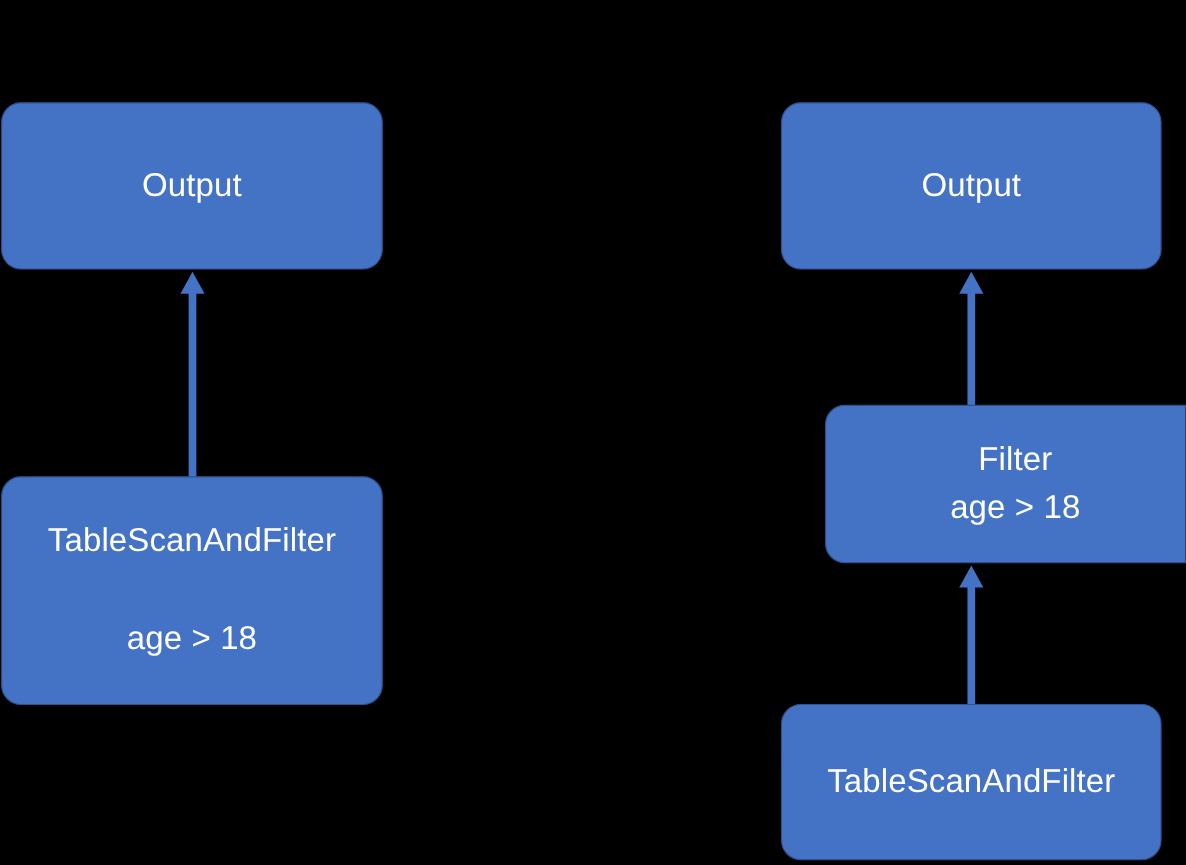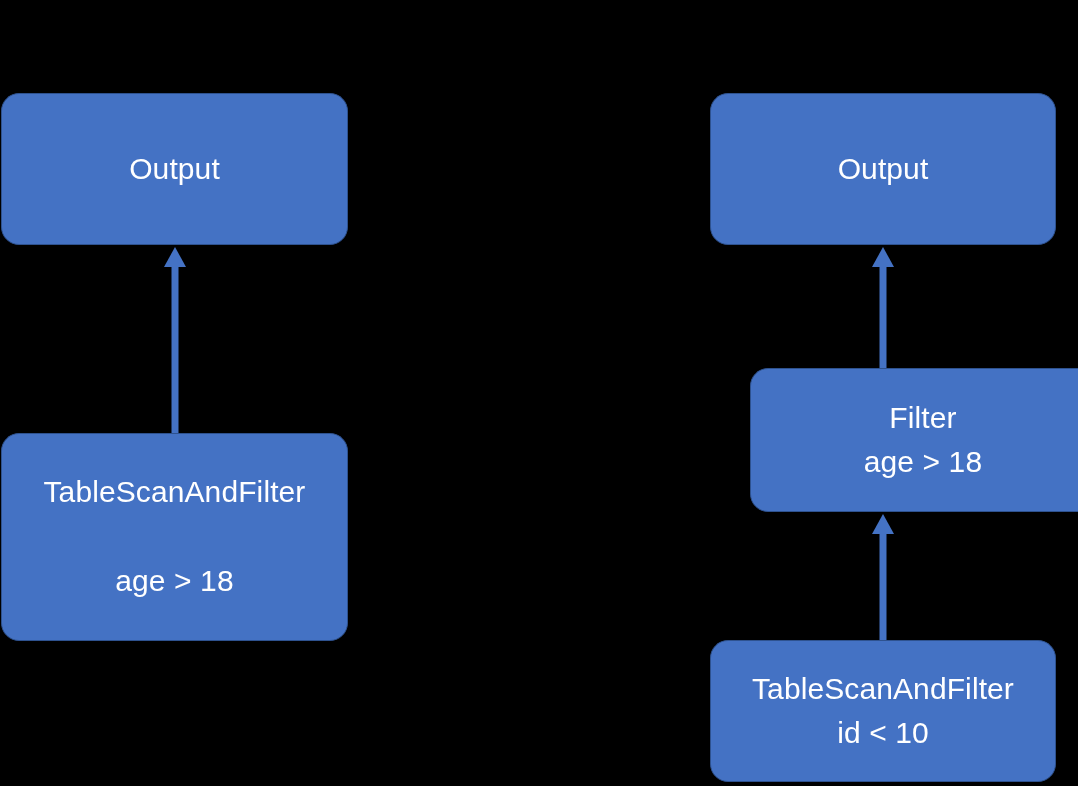--- a/index.html
+++ b/index.html
@@ -92,16 +92,15 @@
     <span class="line">age &gt; 18</span>
   </div>
 
   <div class="arrow" style="left:868px; top:514px; width:30px; height:126px;">
     <div class="head"></div>
     <div class="shaft" style="top:16px; width:7px; height:110px;"></div>
   </div>
 
   <div class="node" style="left:710px; top:640px; width:346px; height:142px;">
     <span class="line">TableScanAndFilter</span>
-    <span class="line">id &lt; 10</span>
   </div>
 
 </div>
 
 </body></html>

